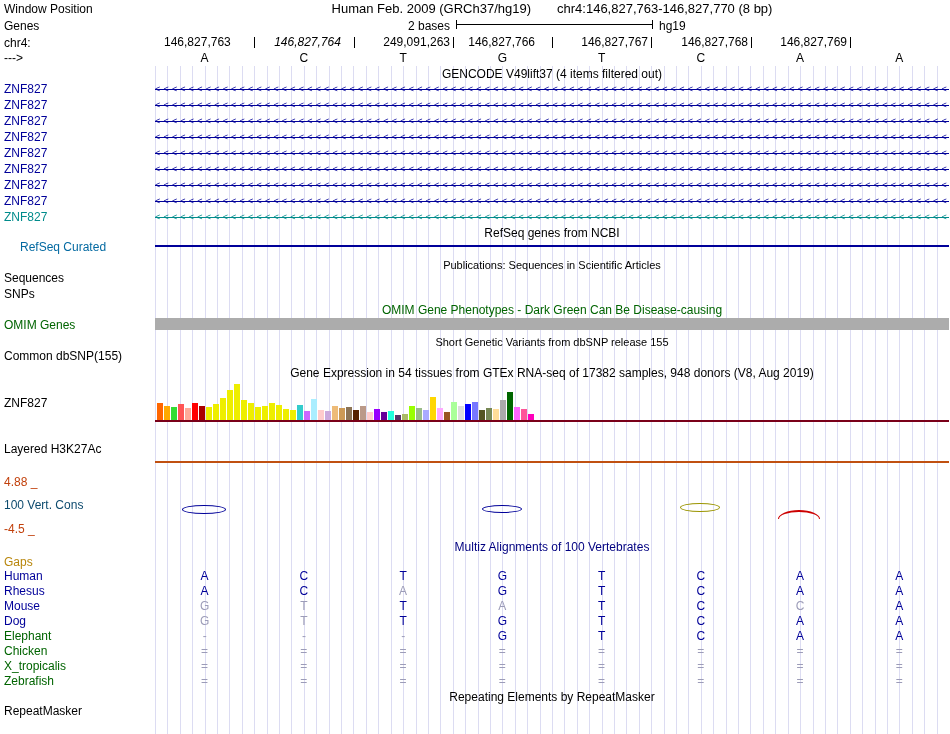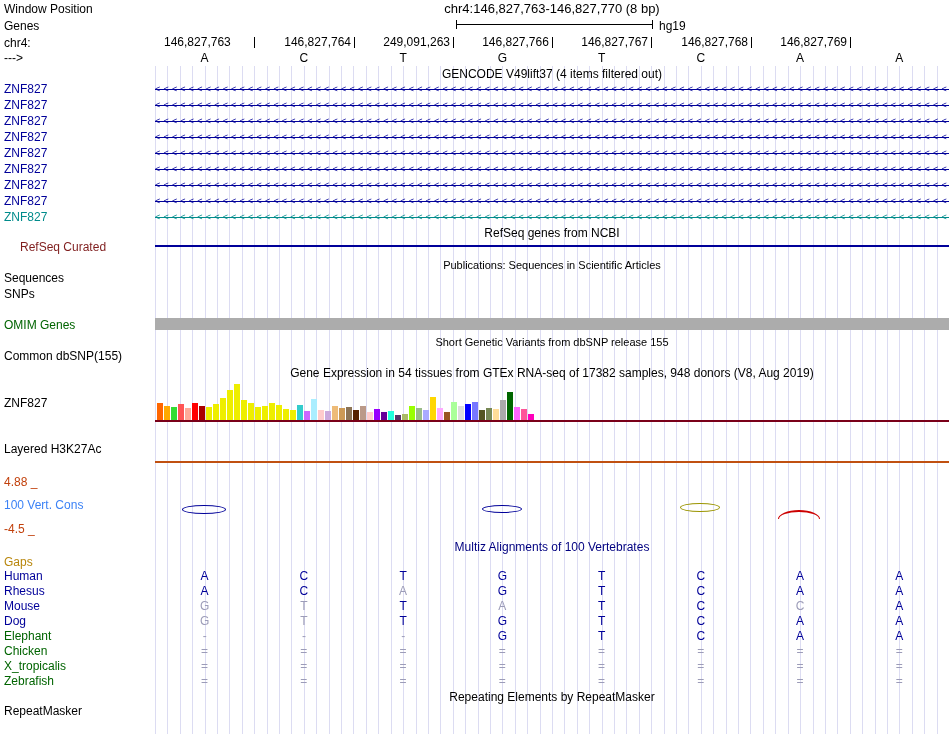--- a/index.html
+++ b/index.html
@@ -26,71 +26,74 @@
   .scale-text{position:absolute;left:155px;top:19px;width:295px;text-align:right}
 </style>
 </head>
 <body>
 
 <div id="app">
   <div class="gridlines"></div>
 
   <div class="glabel" style="top:2px">Window Position</div>
   <div class="ctitle flexc" style="top:2px;font-size:13px">
+    <span>Human Feb. 2009 (GRCh37/hg19)</span>
     <span>chr4:146,827,763-146,827,770 (8 bp)</span>
   </div>
 
   <div class="glabel" style="top:19px">Genes</div>
+  <div class="scale-text">2 bases</div>
   <div style="position:absolute;left:456px;top:24px;width:197px;height:1px;background:#000"></div>
   <div style="position:absolute;left:456px;top:20px;width:1px;height:9px;background:#000"></div>
   <div style="position:absolute;left:652px;top:20px;width:1px;height:9px;background:#000"></div>
   <div style="position:absolute;left:659px;top:19px">hg19</div>
 
   <div class="glabel" style="top:36px">chr4:</div>
   <div class="glabel" style="top:51px">---&gt;</div>
 
   <div class="ctitle" style="top:67px">GENCODE V49lift37 (4 items filtered out)</div>
 
   <div class="ctitle" style="top:226px">RefSeq genes from NCBI</div>
-  <div class="glabel" style="top: 240px; color: #7f1d1d; padding-left: 16px;">RefSeq Curated</div>
+  <div class="glabel" style="top: 240px; color: #0369a1; padding-left: 16px;">RefSeq Curated</div>
   <div class="hline" style="top: 245px; height: 2px; background: rgb(0, 0, 153);"></div>
 
   <div class="ctitle small" style="top:258px">Publications: Sequences in Scientific Articles</div>
   <div class="glabel" style="top:271px">Sequences</div>
   <div class="glabel" style="top:287px">SNPs</div>
 
+  <div class="ctitle" style="top: 303px; color: rgb(0, 100, 0);">OMIM Gene Phenotypes - Dark Green Can Be Disease-causing</div>
   <div class="hline" style="top: 318px; height: 12px; background: rgb(172, 172, 172);"></div>
   <div class="glabel" style="top: 318px; color: rgb(0, 100, 0);">OMIM Genes</div>
 
   <div class="ctitle small" style="top:335px">Short Genetic Variants from dbSNP release 155</div>
   <div class="glabel" style="top:349px">Common dbSNP(155)</div>
 
   <div class="ctitle" style="top:366px">Gene Expression in 54 tissues from GTEx RNA-seq of 17382 samples, 948 donors (V8, Aug 2019)</div>
   <div class="glabel" style="top:396px">ZNF827</div>
   <div class="hline" style="top: 420px; height: 2px; background: rgb(122, 0, 25);"></div>
 
   <div class="glabel" style="top:442px">Layered H3K27Ac</div>
   <div class="hline" style="top: 461px; height: 2px; background: rgb(192, 80, 16);"></div>
 
   <div class="glabel navy" style="top:475px">4.88 _</div>
-  <div class="glabel" style="top: 498px; color: #3b82f6;">100 Vert. Cons</div>
+  <div class="glabel" style="top: 498px; color: #0c4a6e;">100 Vert. Cons</div>
   <div class="glabel navy" style="top:522px">-4.5 _</div>
 
   <div class="ctitle" style="top: 540px; color: rgb(0, 0, 128);">Multiz Alignments of 100 Vertebrates</div>
   <div class="glabel" style="top: 555px; color: rgb(184, 134, 11);">Gaps</div>
 
   <div class="ctitle" style="top:690px">Repeating Elements by RepeatMasker</div>
   <div class="glabel" style="top:704px">RepeatMasker</div>
 <div class="coord" style="left: 164px; top: 36px; width: 87px; ">146,827,763</div>
     <div class="coord-tick" style="left: 254px; top: 37px; width: 1px; height: 11px;"></div>
-    <div class="coord" style="left: 264px; top: 36px; width: 87px; text-align: right;">146,827,764</div>
+    <div class="coord" style="left: 264px; top: 36px; width: 87px; text-align: center; font-style: italic;">146,827,764</div>
     <div class="coord-tick" style="left: 354px; top: 37px; width: 1px; height: 11px;"></div>
     <div class="coord" style="left: 363px; top: 36px; width: 87px; text-align: right;">249,091,263</div>
     <div class="coord-tick" style="left: 453px; top: 37px; width: 1px; height: 11px;"></div>
-    <div class="coord" style="left: 472px; top: 36px; width: 87px; text-align: center;">146,827,766</div>
+    <div class="coord" style="left: 448px; top: 36px; width: 87px; text-align: right;">146,827,766</div>
     <div class="coord-tick" style="left: 552px; top: 37px; width: 1px; height: 11px;"></div>
     <div class="coord" style="left: 561px; top: 36px; width: 87px; text-align: right;">146,827,767</div>
     <div class="coord-tick" style="left: 651px; top: 37px; width: 1px; height: 11px;"></div>
     <div class="coord" style="left: 661px; top: 36px; width: 87px; text-align: right;">146,827,768</div>
     <div class="coord-tick" style="left: 751px; top: 37px; width: 1px; height: 11px;"></div>
     <div class="coord" style="left: 760px; top: 36px; width: 87px; text-align: right;">146,827,769</div>
     <div class="coord-tick" style="left: 850px; top: 37px; width: 1px; height: 11px;"></div>
     <div class="base" style="left: 194.625px; top: 51px; width: 20px; text-align: center;">A</div>
     <div class="base" style="left: 293.875px; top: 51px; width: 20px; text-align: center;">C</div>
     <div class="base" style="left: 393.125px; top: 51px; width: 20px; text-align: center;">T</div>

